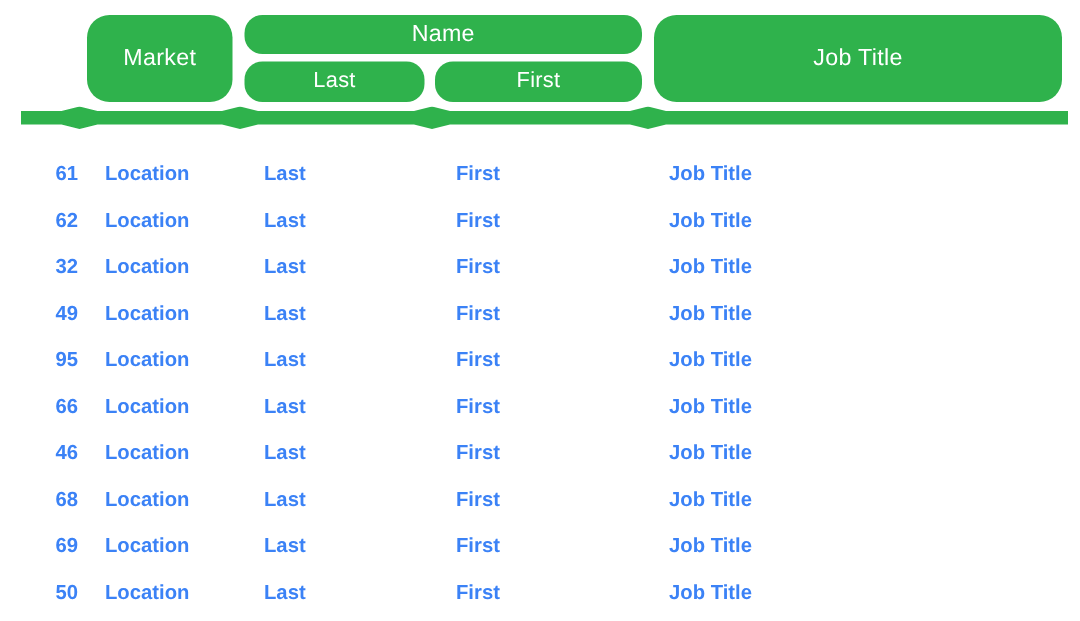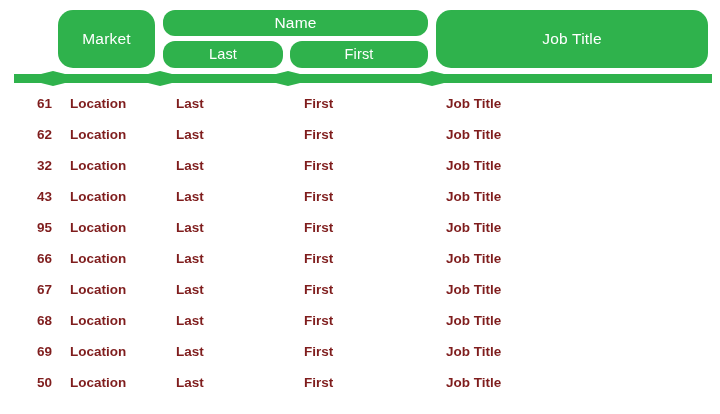--- a/index.html
+++ b/index.html
@@ -124,26 +124,26 @@
     width: 720px;
     height: 326px;
   }
   .data-row {
     position: relative;
     height: 31px;
     width: 720px;
   }
   .cell {
     position: absolute;
-    top: 0;
+    top: 12px;
     height: 31px;
     line-height: 31px;
     font-size: 13.5px;
     font-weight: 700;
-    color: #7f1d1d;
+    color: #3b82f6;
     white-space: nowrap;
   }
   .cell-no {
     left: 14px;
     width: 38px;
     text-align: right;
     font-weight: 700;
   }
   .cell-market { left: 70px; }
   .cell-last   { left: 176px; }
@@ -218,21 +218,21 @@
 
     <div class="data-row">
       <span class="cell cell-no">32</span>
       <span class="cell cell-market">Location</span>
       <span class="cell cell-last">Last</span>
       <span class="cell cell-first">First</span>
       <span class="cell cell-job">Job Title</span>
     </div>
 
     <div class="data-row">
-      <span class="cell cell-no">43</span>
+      <span class="cell cell-no">49</span>
       <span class="cell cell-market">Location</span>
       <span class="cell cell-last">Last</span>
       <span class="cell cell-first">First</span>
       <span class="cell cell-job">Job Title</span>
     </div>
 
     <div class="data-row">
       <span class="cell cell-no">95</span>
       <span class="cell cell-market">Location</span>
       <span class="cell cell-last">Last</span>
@@ -242,21 +242,21 @@
 
     <div class="data-row">
       <span class="cell cell-no">66</span>
       <span class="cell cell-market">Location</span>
       <span class="cell cell-last">Last</span>
       <span class="cell cell-first">First</span>
       <span class="cell cell-job">Job Title</span>
     </div>
 
     <div class="data-row">
-      <span class="cell cell-no">67</span>
+      <span class="cell cell-no">46</span>
       <span class="cell cell-market">Location</span>
       <span class="cell cell-last">Last</span>
       <span class="cell cell-first">First</span>
       <span class="cell cell-job">Job Title</span>
     </div>
 
     <div class="data-row">
       <span class="cell cell-no">68</span>
       <span class="cell cell-market">Location</span>
       <span class="cell cell-last">Last</span>

